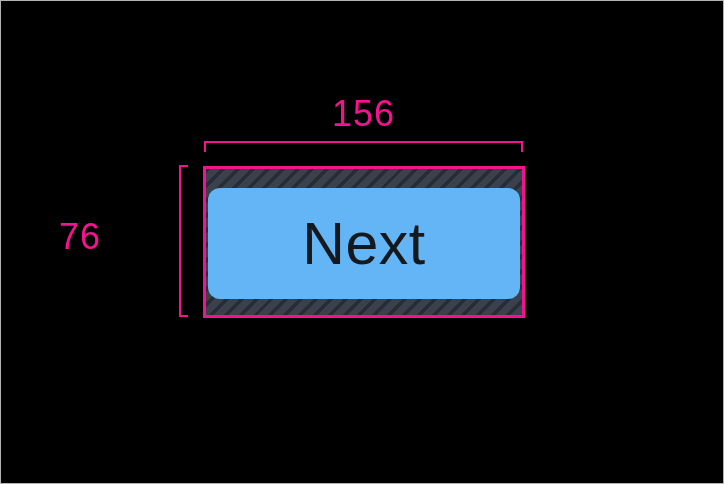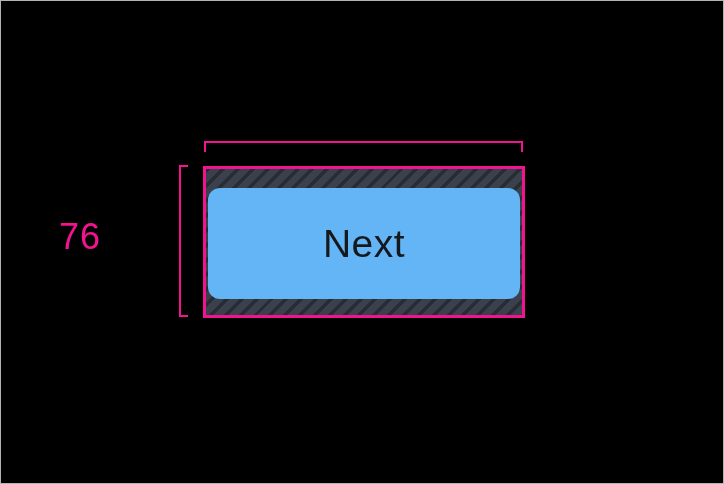--- a/index.html
+++ b/index.html
@@ -95,30 +95,31 @@
     bottom: 16px;
     background: var(--button-fill);
     border-radius: 12px;
     display: flex;
     align-items: center;
     justify-content: center;
     cursor: pointer;
   }
   .next-label {
     color: var(--button-text);
-    font-size: 39px;
+    font-size: 59px;
     font-weight: 500;
     letter-spacing: 0.5px;
   }
 </style>
 </head>
 <body>
 
 <div class="stage">
 
+  <div class="dim-label dim-width">156</div>
 
   <div class="bracket bracket-h"></div>
 
   <div class="dim-label dim-height">76</div>
 
   <div class="bracket bracket-v"></div>
 
   <div class="widget-bounds">
     <div class="padding-hatch">
       <div class="next-button">

